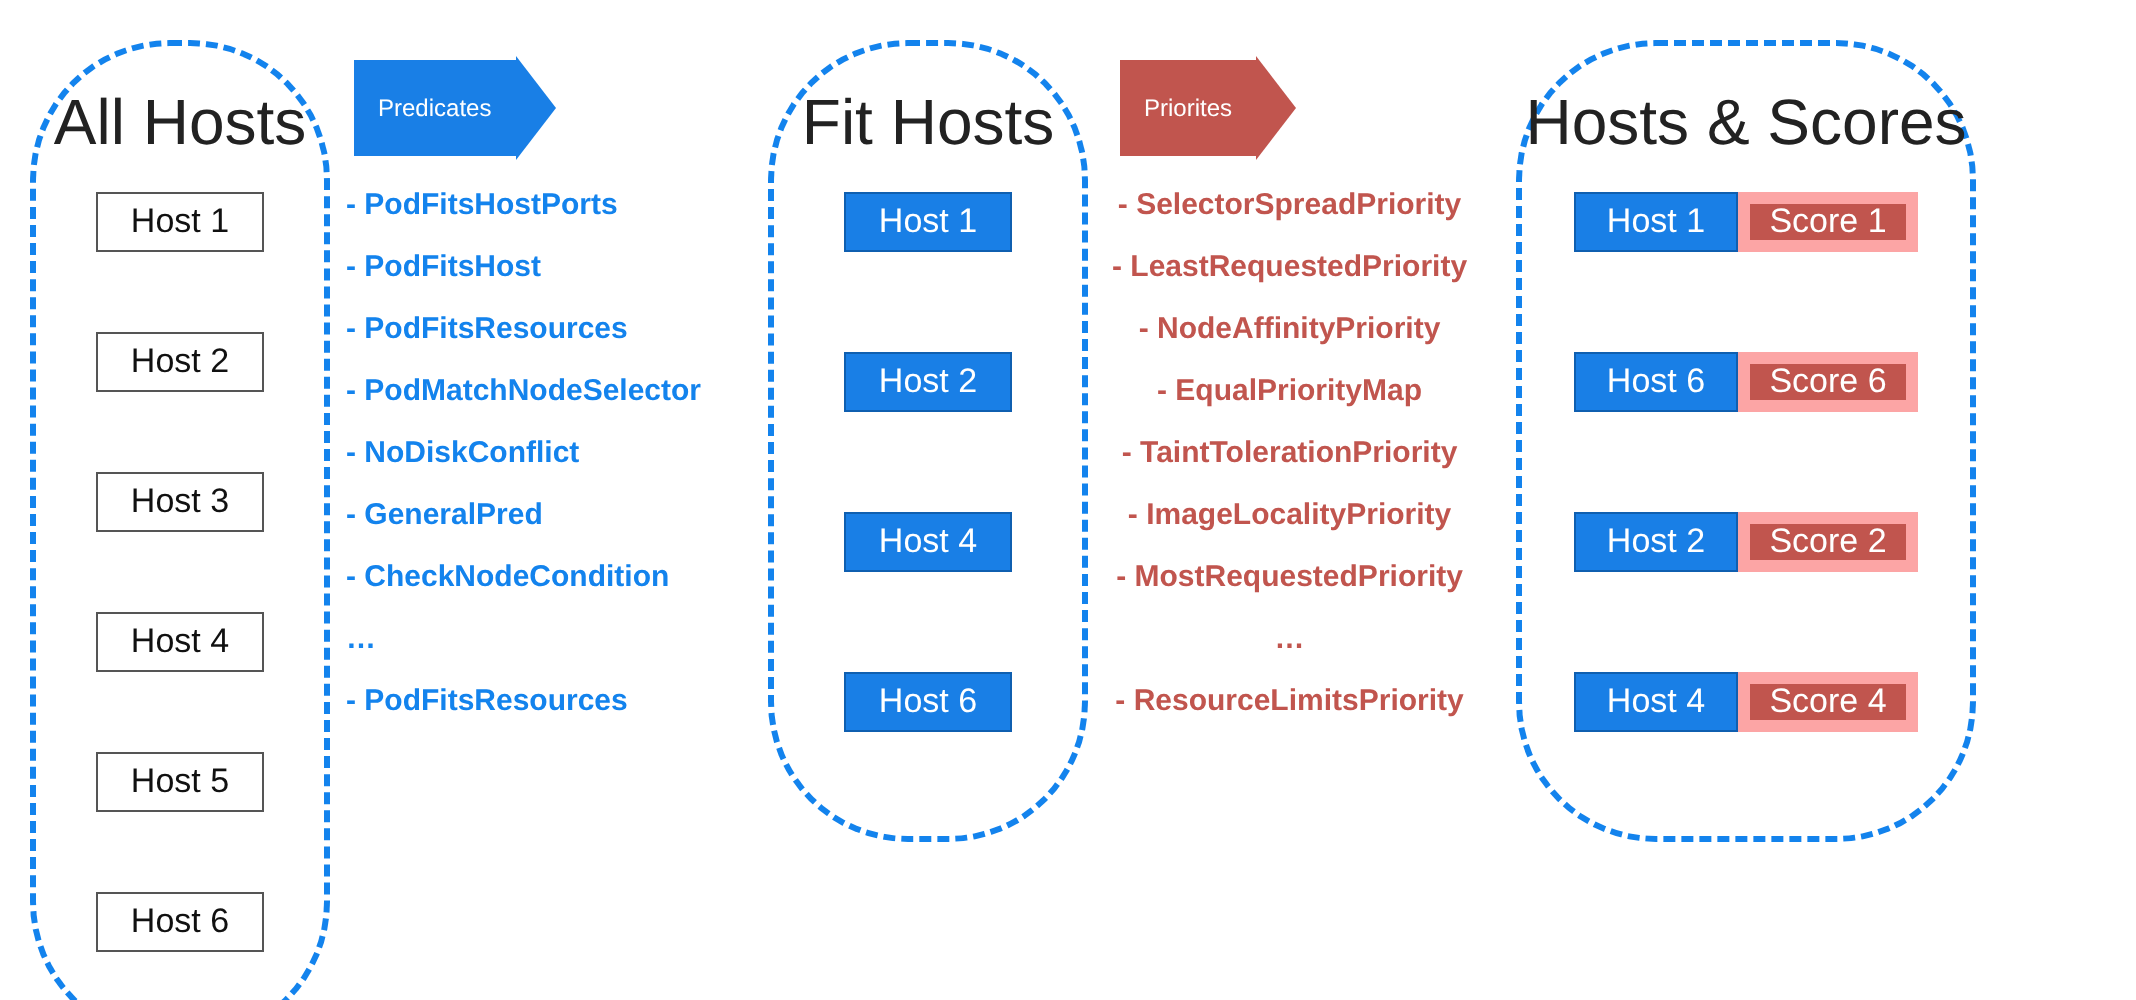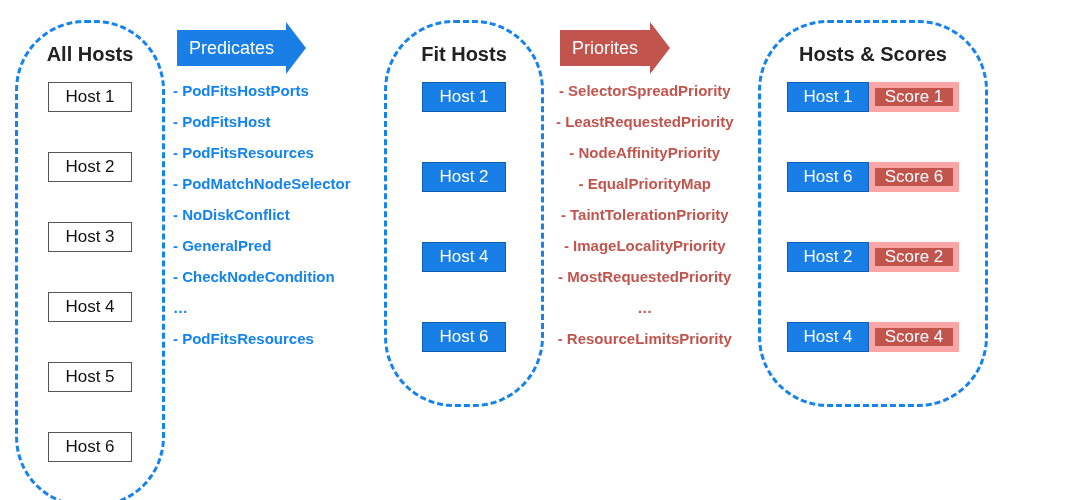--- a/index.html
+++ b/index.html
@@ -15,22 +15,22 @@
   }
   .stage {
     border: 3px dashed #1383ed;
     border-radius: 70px;
     padding: 20px 22px 30px 22px;
     display: flex;
     flex-direction: column;
     align-items: center;
   }
   .stage-title {
-    font-size: 20px;
-    font-weight: 700;
+    font-size: 32px;
+    font-weight: 400;
     margin-bottom: 16px;
     color: #222;
     white-space: nowrap;
   }
   .host-box {
     border: 1px solid #555;
     background: #fff;
     width: 84px;
     height: 30px;
     margin-bottom: 12px;
@@ -85,25 +85,25 @@
     gap: 28px;
   }
   .arrow-col {
     display: flex;
     flex-direction: column;
     align-items: flex-start;
     padding: 10px 8px 0 8px;
   }
   .arrow {
     position: relative;
-    height: 36px;
-    display: flex;
-    align-items: center;
-    color: #fff;
-    font-size: 18px;
+    height: 48px;
+    display: flex;
+    align-items: center;
+    color: #fff;
+    font-size: 12px;
     font-weight: 500;
     padding: 0 12px;
     margin-bottom: 16px;
     margin-left: 4px;
   }
   .arrow.blue  { background: #197fe6; }
   .arrow.red   { background: #c1554e; }
   .arrow::after {
     content: "";
     position: absolute;

